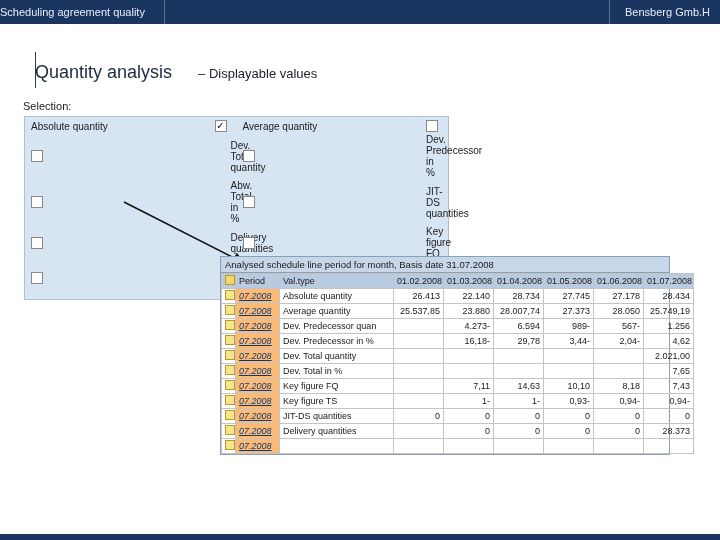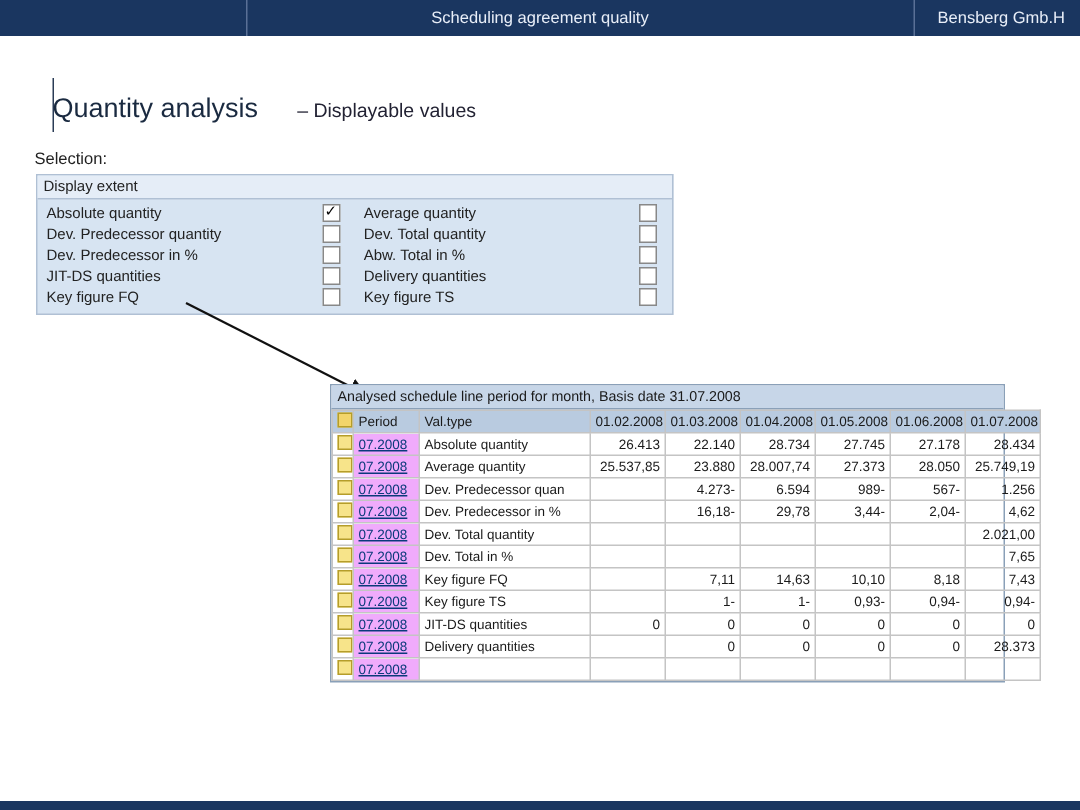--- a/index.html
+++ b/index.html
@@ -2,21 +2,21 @@
 <html><head>
 <meta charset="utf-8">
 <style>
   * { box-sizing: border-box; margin: 0; padding: 0; }
   html, body { width: 720px; height: 540px; font-family: Arial, Helvetica, sans-serif; background: #fff; overflow: hidden; }
   .banner {
     position: relative; width: 720px; height: 24px;
     background: #1a3660; color: #e8eef8; font-size: 11px;
     display: flex; align-items: center;
   }
-  .banner .title { flex: 1; text-align: center; }
+  .banner .title { flex: 1; text-align: left; }
   .banner .brand { position: absolute; right: 10px; }
   .banner .vbar-left, .banner .vbar-right {
     position: absolute; width: 1px; background: #5a7096; top: 0; bottom: 0;
   }
   .banner .vbar-left { left: 164px; }
   .banner .vbar-right { right: 110px; }
 
   .heading {
     position: absolute; left: 35px; top: 62px;
     font-size: 18px; color: #1a2a40; font-weight: 400;
@@ -72,21 +72,21 @@
     overflow: hidden; white-space: nowrap; text-overflow: clip;
   }
   table.data th {
     background: #b9cbe0; font-weight: normal; text-align: left;
   }
   table.data th.num, table.data td.num { text-align: right; }
   table.data col.c-icon { width: 14px; }
   table.data col.c-period { width: 44px; }
   table.data col.c-valtype { width: 114px; }
   table.data col.c-m { width: 50px; }
-  .period-cell { background: #f0abfc; color: #0a3a7a; text-decoration: underline; }
+  .period-cell { background: #fdba74; color: #0a3a7a; text-decoration: underline; font-style: italic; }
   .rowicon {
     width: 10px; height: 10px; background: #f7e48a; border: 1px solid #b59d2a;
     display: inline-block;
   }
   table.data th .hicon {
     width: 10px; height: 10px; background: #f2d56b; border: 1px solid #b59d2a;
     display: inline-block;
   }
 
   .footer-bar {
@@ -105,29 +105,27 @@
 
 <div class="heading-line"></div>
 <div class="heading">
   <span class="thin">Quantity analysis</span>
   <span class="sub">– Displayable values</span>
 </div>
 
 <div class="sel-label">Selection:</div>
 
 <div class="selection-panel">
-  <div class="hdr">Display extent</div>
   <div class="grid">
     <span>Absolute quantity</span>
     <span class="cb checked"></span>
     <span class="gap"></span>
     <span>Average quantity</span>
     <span class="cb"></span>
 
-    <span>Dev. Predecessor quantity</span>
     <span class="cb"></span>
     <span class="gap"></span>
     <span>Dev. Total quantity</span>
     <span class="cb"></span>
 
     <span>Dev. Predecessor in %</span>
     <span class="cb"></span>
     <span class="gap"></span>
     <span>Abw. Total in %</span>
     <span class="cb"></span>

